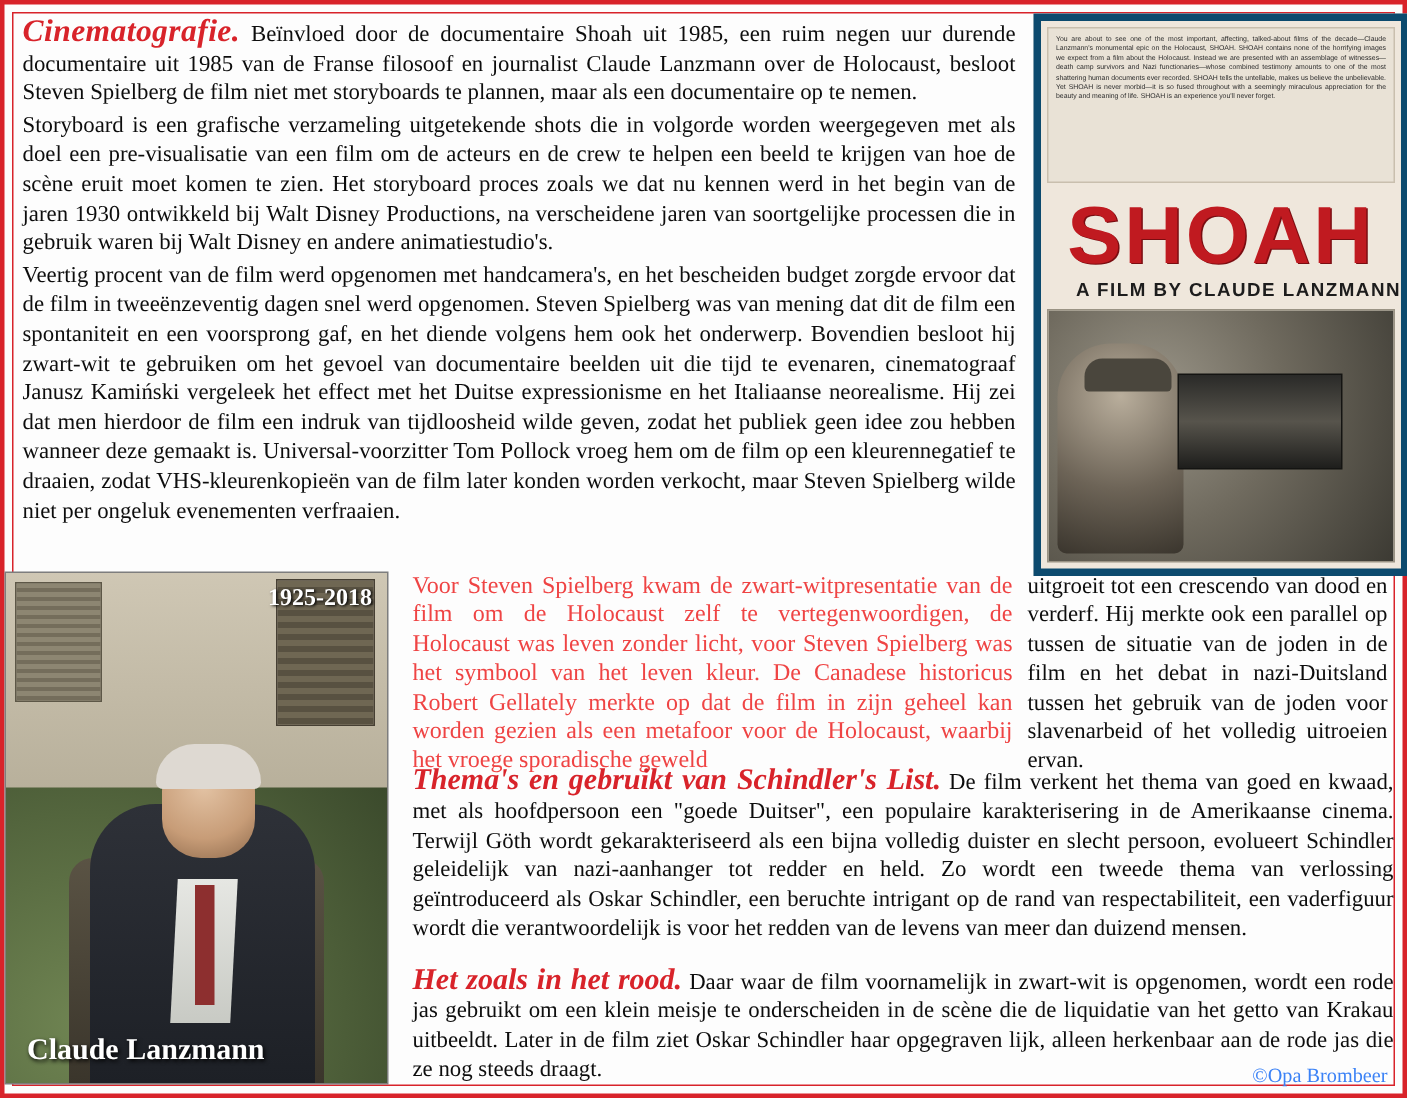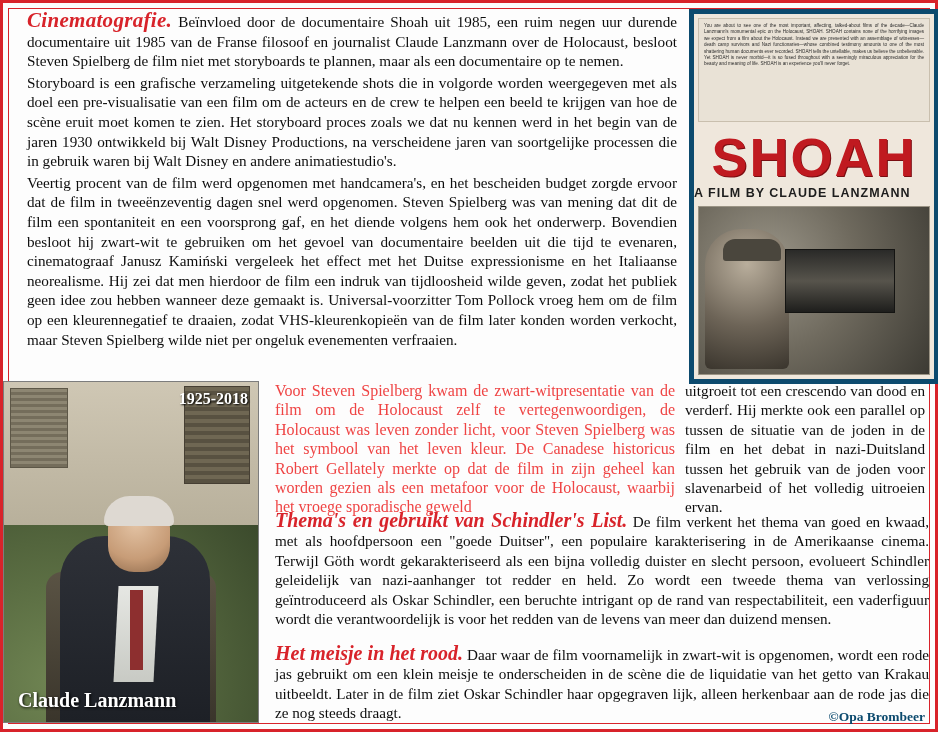--- a/index.html
+++ b/index.html
@@ -33,21 +33,21 @@
     color:#0d0d0d;
     text-align:justify;
   }
   .heading-red{
     color:#d8232a;
     font-size:21px;
     font-weight:bold;
     font-style:italic;
     letter-spacing:0.3px;
   }
-  .para{margin:0 0 0 12px;}
+  .para{margin:0 0 0 0;}
   .para + .para{margin-top:2px;}
 
   
   .shoah{
     position:absolute;
     left:686px;top:6px;
     width:240px;height:365px;
     border:5px solid #0c4a6e;
     background:#efe7dc;
     overflow:hidden;
@@ -70,21 +70,21 @@
     text-align:center;
     font-family:"Liberation Sans", sans-serif;
     font-weight:bold;
     font-size:54px;
     letter-spacing:2px;
     color:#c01a20;
     text-shadow:1px 1px 0 #7a0d11;
   }
   .shoah-sub{
     position:absolute;left:0;top:172px;width:100%;
-    text-align:left;
+    text-align:right;
     font-family:"Liberation Sans", sans-serif;
     font-weight:bold;
     font-size:12.5px;
     letter-spacing:1px;
     color:#1d1d1d;
   }
   .shoah-photo{
     position:absolute;left:4px;top:192px;right:4px;bottom:4px;
     background:
       radial-gradient(circle at 30% 35%, #9b9689 0%, #6f6a5e 45%, #3c3a33 100%);
@@ -222,24 +222,24 @@
     left:272px;top:641px;
     width:654px;
     font-size:15.2px;
     line-height:19.4px;
     color:#0d0d0d;
     text-align:justify;
   }
   .credit{
     position:absolute;
     right:10px;bottom:4px;
-    color:#0c4a6e;
+    color:#3b82f6;
     font-family:"Liberation Serif", serif;
     font-size:13.5px;
-    font-weight:bold;
+    font-weight:normal;
   }
 </style>
 </head>
 <body>
 
 <div class="page">
   <div class="inner"></div>
 
   <div class="top-text">
     <div class="para">
@@ -281,18 +281,18 @@
   <div class="mid-text">Voor Steven Spielberg kwam de zwart-witpresentatie van de film om de Holocaust zelf te vertegenwoordigen, de Holocaust was leven zonder licht, voor Steven Spielberg was het symbool van het leven kleur. De Canadese historicus Robert Gellately merkte op dat de film in zijn geheel kan worden gezien als een metafoor voor de Holocaust, waarbij het vroege sporadische geweld</div>
 
   <div class="right-text">uitgroeit tot een crescendo van dood en verderf. Hij merkte ook een parallel op tussen de situatie van de joden in de film en het debat in nazi-Duitsland tussen het gebruik van de joden voor slavenarbeid of het volledig uitroeien ervan.</div>
 
   <div class="bottom-text">
     <span class="heading-red-2">Thema's en gebruikt van Schindler's List.</span>
     <span>De film verkent het thema van goed en kwaad, met als hoofdpersoon een "goede Duitser", een populaire karakterisering in de Amerikaanse cinema. Terwijl Göth wordt gekarakteriseerd als een bijna volledig duister en slecht persoon, evolueert Schindler geleidelijk van nazi-aanhanger tot redder en held. Zo wordt een tweede thema van verlossing geïntroduceerd als Oskar Schindler, een beruchte intrigant op de rand van respectabiliteit, een vaderfiguur wordt die verantwoordelijk is voor het redden van de levens van meer dan duizend mensen.</span>
   </div>
 
   <div class="bottom-text2">
-    <span class="heading-red-2">Het meisje in het rood.</span>
+    <span class="heading-red-2">Het zoals in het rood.</span>
     <span>Daar waar de film voornamelijk in zwart-wit is opgenomen, wordt een rode jas gebruikt om een klein meisje te onderscheiden in de scène die de liquidatie van het getto van Krakau uitbeeldt.  Later in de film ziet Oskar Schindler haar opgegraven lijk, alleen herkenbaar aan de rode jas die ze nog steeds draagt.</span>
   </div>
 
   <div class="credit">©Opa Brombeer</div>
 </div>
 
 </body></html>

